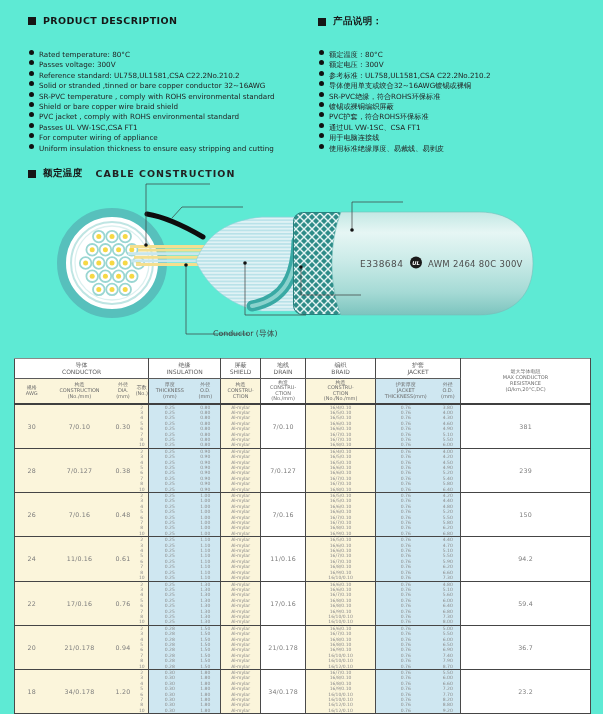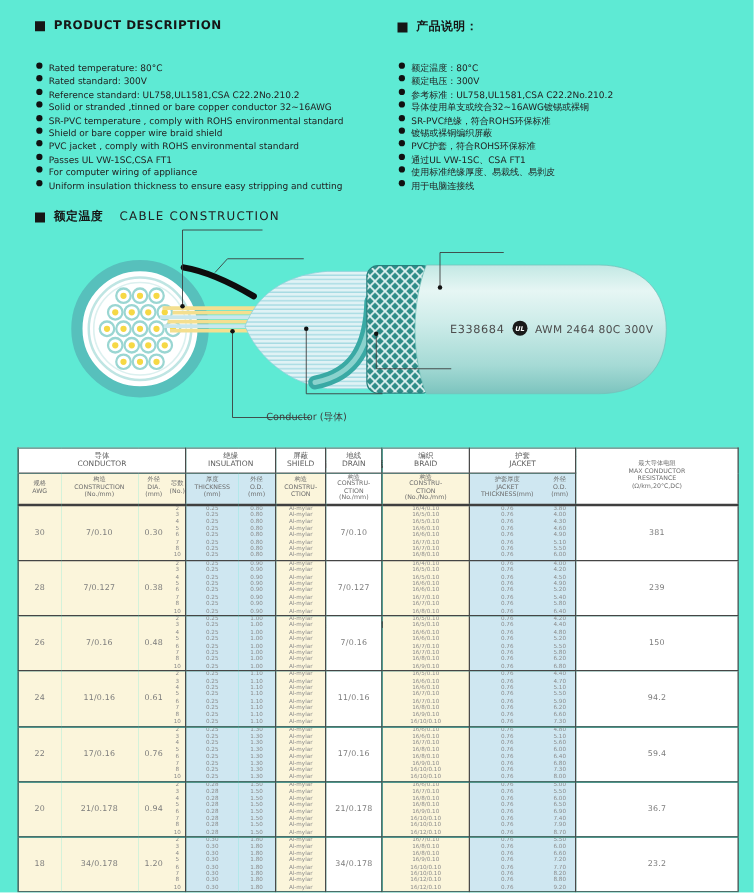--- a/index.html
+++ b/index.html
@@ -5,21 +5,21 @@
   *{margin:0;padding:0;box-sizing:border-box}
   html,body{width:603px;height:714px;background:#fff;font-family:"DejaVu Sans","Liberation Sans",sans-serif}
   #page{position:relative;width:603px;height:714px;overflow:hidden;background:#5eead4}
 
   
   .sec-title{position:absolute;display:flex;align-items:center;gap:7px;font-size:9.5px;font-weight:bold;color:#161616;letter-spacing:.4px;white-space:nowrap}
   .sq{width:8px;height:8px;background:#161616;display:inline-block;flex:none}
   #pd-title{left:28px;top:15px}
   #cn-title{left:318px;top:15px}
   #cc-title{left:28px;top:167px}
-  #cc-title .en{font-weight:normal;margin-left:6px;letter-spacing:1px;color:#222}
+  #cc-title .en{font-weight:bold;margin-left:6px;letter-spacing:1px;color:#222}
 
   
   .b-list{position:absolute;display:flex;flex-direction:column}
   #pd-list{left:29px;top:50px;width:285px}
   #cn-list{left:319px;top:50px;width:282px}
   .b-item{display:flex;align-items:flex-start;gap:5px;height:10.4px;font-size:7.2px;color:#222;white-space:nowrap}
   .dot{width:5px;height:5px;border-radius:50%;background:#111;flex:none}
 
   
   #diagram{position:absolute;left:0;top:165px;width:603px;height:195px}
@@ -55,21 +55,21 @@
     <span class="sq"></span>
     <span>PRODUCT  DESCRIPTION</span>
   </div>
   <div class="b-list" id="pd-list">
       <div class="b-item">
         <span class="dot"></span>
         <span>Rated temperature: 80°C</span>
       </div>
       <div class="b-item">
         <span class="dot"></span>
-        <span>Rated standard: 300V</span>
+        <span>Passes voltage: 300V</span>
       </div>
       <div class="b-item">
         <span class="dot"></span>
         <span>Reference standard: UL758,UL1581,CSA C22.2No.210.2</span>
       </div>
       <div class="b-item">
         <span class="dot"></span>
         <span>Solid or stranded ,tinned or bare copper conductor 32~16AWG</span>
       </div>
       <div class="b-item">
@@ -130,25 +130,25 @@
       <div class="b-item">
         <span class="dot"></span>
         <span>PVC护套，符合ROHS环保标准</span>
       </div>
       <div class="b-item">
         <span class="dot"></span>
         <span>通过UL VW-1SC、CSA FT1</span>
       </div>
       <div class="b-item">
         <span class="dot"></span>
+        <span>用于电脑连接线</span>
+      </div>
+      <div class="b-item">
+        <span class="dot"></span>
         <span>使用标准绝缘厚度、易裁线、易剥皮</span>
-      </div>
-      <div class="b-item">
-        <span class="dot"></span>
-        <span>用于电脑连接线</span>
       </div>
     </div>
 
   <div class="sec-title" id="cc-title">
     <span class="sq"></span>
     <span>额定温度</span>
     <span class="en">CABLE  CONSTRUCTION</span>
   </div>
 
   <div id="diagram">

